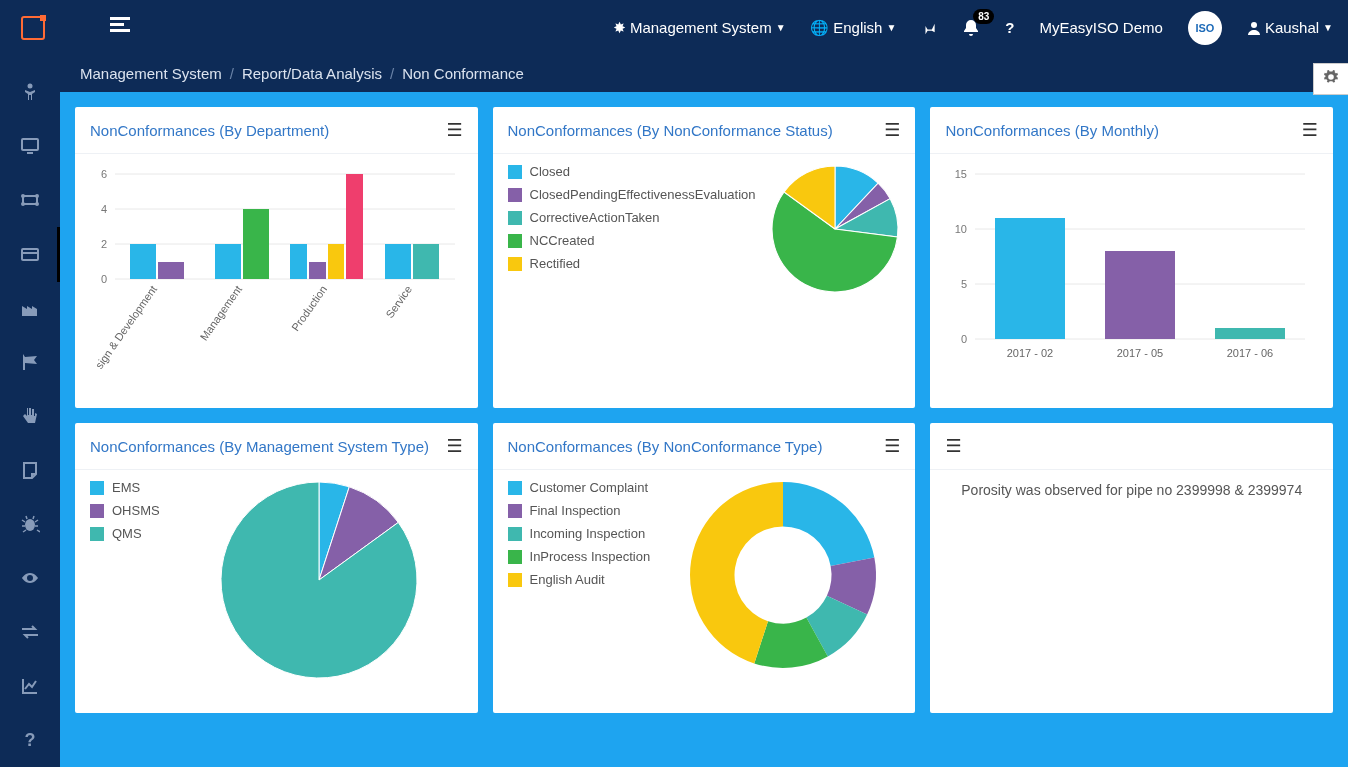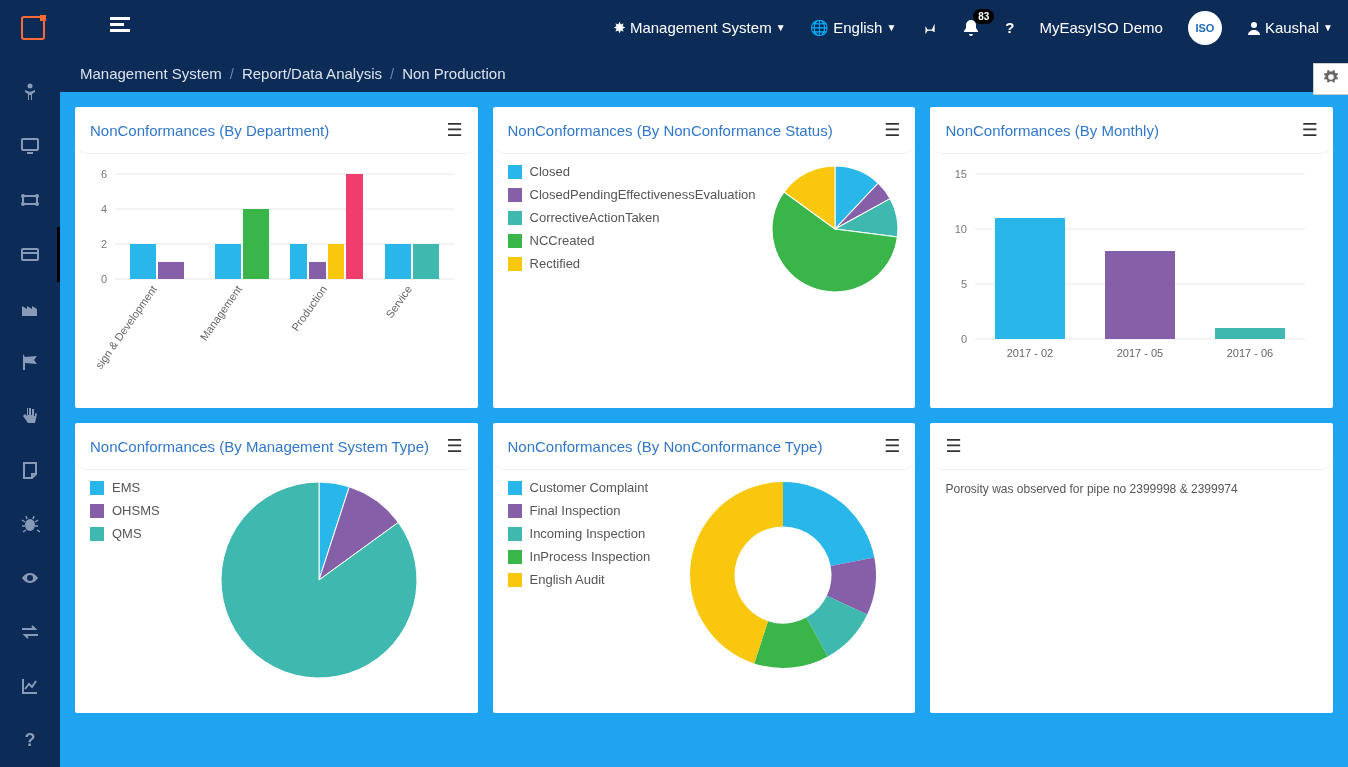--- a/index.html
+++ b/index.html
@@ -17,37 +17,37 @@
   .sidebar{position:fixed;top:55px;left:0;bottom:0;width:60px;background:#0d2b57;display:flex;flex-direction:column;align-items:center;padding-top:10px;gap:0;z-index:5;}
   .side-item{width:60px;height:55px;display:flex;align-items:center;justify-content:center;color:#879bb9;cursor:pointer;}
   .side-item svg{width:20px;height:20px;fill:currentColor;}
   .sep-bar{width:3px;height:55px;background:#000;position:absolute;right:0;}
   .main{position:absolute;top:55px;left:60px;right:0;bottom:0;overflow:auto;}
   .breadcrumb-bar{background:#0d2b57;color:#dbe3ef;padding:10px 20px;font-size:15px;display:flex;align-items:center;gap:8px;}
   .breadcrumb-bar .sep{color:#6b84a8;}
   .settings-tab{position:fixed;top:63px;right:0;background:#fff;border:1px solid #ccc;border-right:none;padding:6px 10px;cursor:pointer;z-index:20;color:#666;}
   .dashboard{padding:15px;display:grid;grid-template-columns:repeat(3,1fr);gap:15px;}
   .panel{background:#fff;border-radius:2px;display:flex;flex-direction:column;min-height:290px;}
-  .panel-head{display:flex;align-items:center;justify-content:space-between;padding:12px 15px;border-bottom:1px solid #eef1f5;border-radius:13px;}
+  .panel-head{display:flex;align-items:center;justify-content:space-between;padding:12px 15px;border-bottom:1px solid #eef1f5;}
   .panel-title{color:#3277c7;font-size:15px;font-weight:normal;}
   .panel-title .sub{color:#999;font-size:13px;margin-left:4px;}
   .panel-menu{cursor:pointer;color:#333;font-size:18px;}
   .panel-body{flex:1;padding:10px 15px;position:relative;}
   .legend{display:flex;flex-direction:column;gap:8px;font-size:13px;color:#555;}
   .legend-row{display:flex;align-items:center;gap:8px;}
   .swatch{width:14px;height:14px;flex-shrink:0;}
   .pie-wrap{display:flex;gap:15px;}
   .pie-wrap .legend{flex:0 0 auto;}
   .pie-wrap .chart-area{flex:1;display:flex;align-items:center;justify-content:center;}
   svg.chart{overflow:visible;}
   .axis-text{font-size:11px;fill:#777;}
   .grid-line{stroke:#e8e8e8;stroke-width:1;}
   .bar-rect{shape-rendering:crispEdges;}
   .cat-label{font-size:11px;fill:#666;}
-  .follow-item{font-size:12px;color:#555;padding:2px 0;cursor:pointer;}
+  .follow-item{font-size:14px;color:#555;padding:2px 0;cursor:pointer;text-align:center;}
 </style>
 </head>
 <body>
 
 <div class="topnav">
   <div class="logo-slot">
       <div class="logo-box"></div>
     </div>
   <span class="tog-icon">
     <svg width="20" height="16" viewBox="0 0 20 16" fill="#fff">
@@ -178,21 +178,21 @@
       <path d="M10 6a4 4 0 1 0 0 8 4 4 0 0 0 0-8zm8 4l2 1-1 3-2-1a8 8 0 0 1-2 2l1 2-3 1-1-2h-4l-1 2-3-1 1-2a8 8 0 0 1-2-2l-2 1-1-3 2-1V8L0 7l1-3 2 1a8 8 0 0 1 2-2L4 1l3-1 1 2h4l1-2 3 1-1 2a8 8 0 0 1 2 2l2-1 1 3-2 1z"></path>
     </svg>
 </div>
 
 <div class="main">
   <div class="breadcrumb-bar">
     <span>Management System</span>
     <span class="sep">/</span>
     <span>Report/Data Analysis</span>
     <span class="sep">/</span>
-    <span>Non Production</span>
+    <span>Non Conformance</span>
   </div>
 
   <div class="dashboard">
 
     <div class="panel">
       <div class="panel-head">
         <span class="panel-title">NonConformances (By Department)</span>
         <span class="panel-menu">☰</span>
       </div>
       <div class="panel-body">

